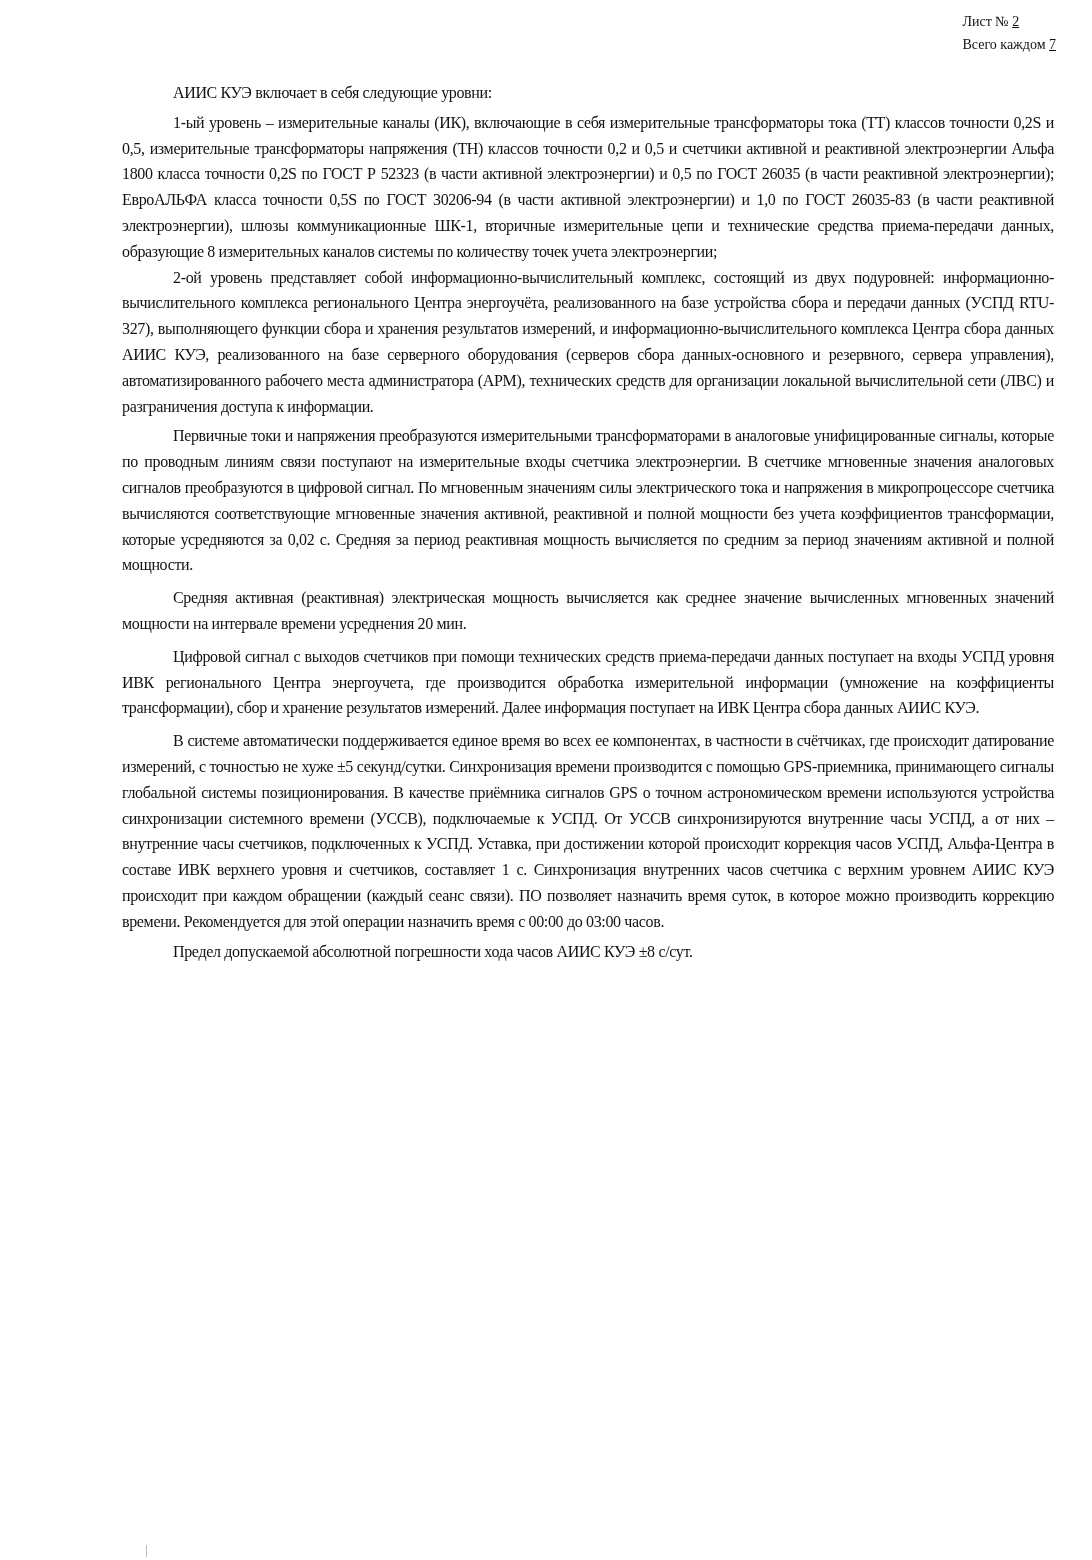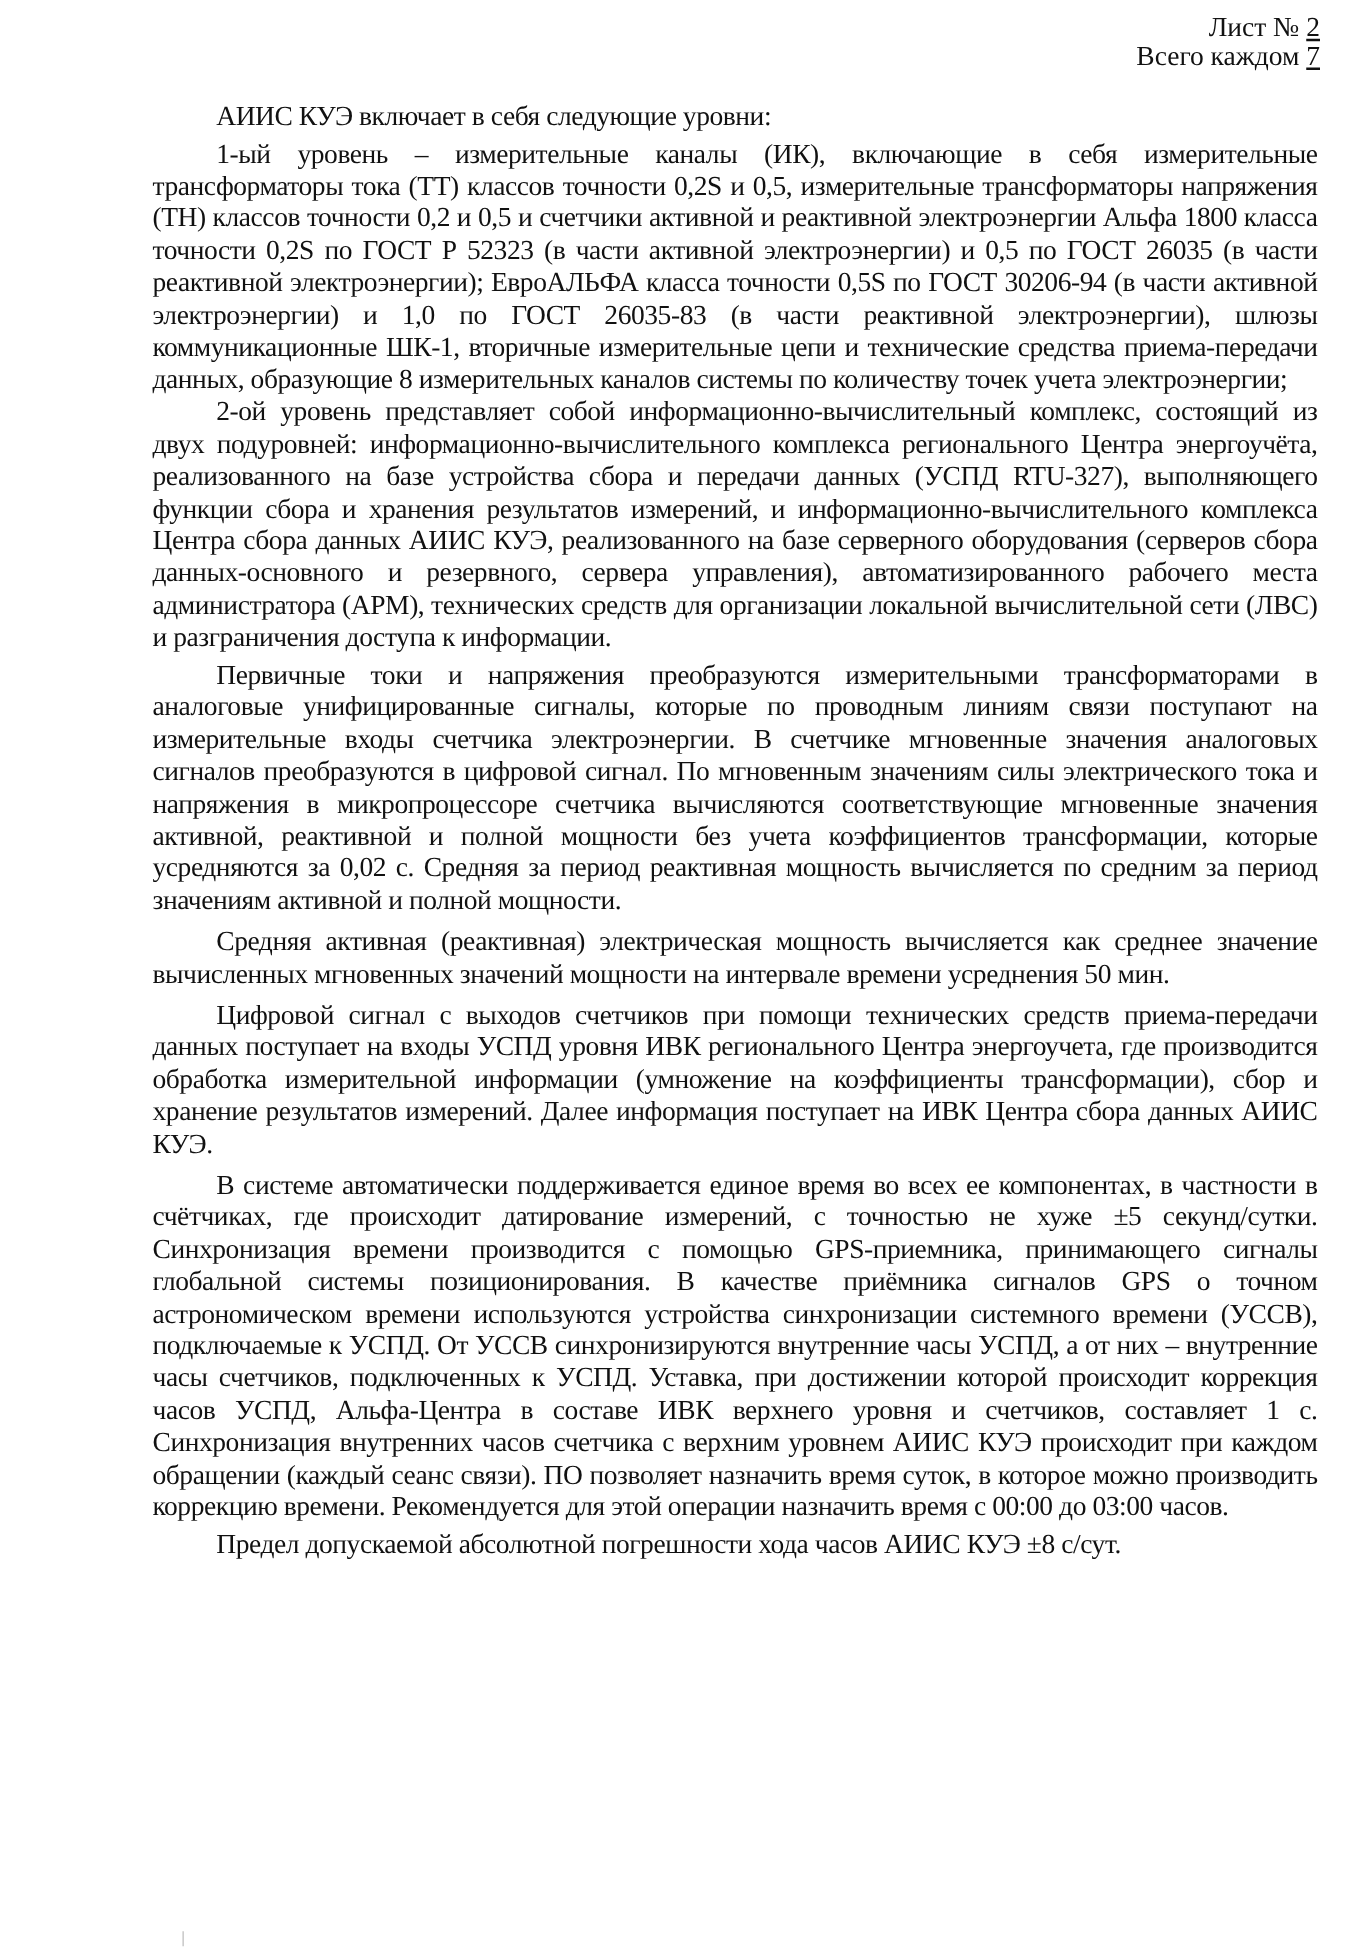--- a/index.html
+++ b/index.html
@@ -12,34 +12,34 @@
       height: 1560px;
       position: relative;
       overflow: hidden;
       color: #111111;
       font-family: "Liberation Serif", "DejaVu Serif", serif;
     }
     .page-header {
       position: absolute;
       top: 10px;
       right: 36px;
-      text-align: right;
-      font-size: 22px;
+      text-align: left;
+      font-size: 14px;
       line-height: 23px;
       font-stretch: condensed;
     }
     .page-header .num {
       text-decoration: underline;
     }
     .content {
       position: absolute;
       top: 80px;
       left: 122px;
       width: 932px;
-      font-size: 22px;
+      font-size: 16px;
       line-height: 25.8px;
       letter-spacing: -0.35px;
     }
     .para {
       margin: 0;
       text-align: justify;
       text-indent: 51px;
       hyphens: none;
     }
     .para.gap-small { margin-top: 4px; }
@@ -62,19 +62,19 @@
     <span>Всего каждом</span>
     <span class="num">7</span>
   </div>
 </div>
 
 <div class="content">
   <p class="para">АИИС КУЭ включает в себя следующие уровни:</p>
   <p class="para gap-small">1-ый уровень – измерительные каналы (ИК), включающие в себя измерительные трансформаторы тока (ТТ) классов точности 0,2S и 0,5, измерительные трансформаторы напряжения (ТН) классов точности 0,2 и 0,5 и счетчики активной и реактивной электроэнергии Альфа 1800 класса точности 0,2S по ГОСТ Р 52323 (в части активной электроэнергии) и 0,5 по ГОСТ 26035 (в части реактивной электроэнергии); ЕвроАЛЬФА класса точности 0,5S по ГОСТ 30206-94 (в части активной электроэнергии) и 1,0 по ГОСТ 26035-83 (в части реактивной электроэнергии), шлюзы коммуникационные ШК-1, вторичные измерительные цепи и технические средства приема-передачи данных, образующие 8 измерительных каналов системы по количеству точек учета электроэнергии;</p>
   <p class="para">2-ой уровень представляет собой информационно-вычислительный комплекс, состоящий из двух подуровней: информационно-вычислительного комплекса регионального Центра энергоучёта, реализованного на базе устройства сбора и передачи данных (УСПД RTU-327), выполняющего функции сбора и хранения результатов измерений, и информационно-вычислительного комплекса Центра сбора данных АИИС КУЭ, реализованного на базе серверного оборудования (серверов сбора данных-основного и резервного, сервера управления), автоматизированного рабочего места администратора (АРМ), технических средств для организации локальной вычислительной сети (ЛВС) и разграничения доступа к информации.</p>
   <p class="para gap-small">Первичные токи и напряжения преобразуются измерительными трансформаторами в аналоговые унифицированные сигналы, которые по проводным линиям связи поступают на измерительные входы счетчика электроэнергии. В счетчике мгновенные значения аналоговых сигналов преобразуются в цифровой сигнал. По мгновенным значениям силы электрического тока и напряжения в микропроцессоре счетчика вычисляются соответствующие мгновенные значения активной, реактивной и полной мощности без учета коэффициентов трансформации, которые усредняются за 0,02 с. Средняя за период реактивная мощность вычисляется по средним за период значениям активной и полной мощности.</p>
-  <p class="para gap-medium">Средняя активная (реактивная) электрическая мощность вычисляется как среднее значение вычисленных мгновенных значений мощности на интервале времени усреднения 50 мин.</p>
+  <p class="para gap-medium">Средняя активная (реактивная) электрическая мощность вычисляется как среднее значение вычисленных мгновенных значений мощности на интервале времени усреднения 20 мин.</p>
   <p class="para gap-medium">Цифровой сигнал с выходов счетчиков при помощи технических средств приема-передачи данных поступает на входы УСПД уровня ИВК регионального Центра энергоучета, где производится обработка измерительной информации (умножение на коэффициенты трансформации), сбор и хранение результатов измерений. Далее информация поступает на ИВК Центра сбора данных АИИС КУЭ.</p>
   <p class="para gap-medium">В системе автоматически поддерживается единое время во всех ее компонентах, в частности в счётчиках, где происходит датирование измерений, с точностью не хуже ±5 секунд/сутки. Синхронизация времени производится с помощью GPS-приемника, принимающего сигналы глобальной системы позиционирования. В качестве приёмника сигналов GPS о точном астрономическом времени используются устройства синхронизации системного времени (УССВ), подключаемые к УСПД. От УССВ синхронизируются внутренние часы УСПД, а от них – внутренние часы счетчиков, подключенных к УСПД. Уставка, при достижении которой происходит коррекция часов УСПД, Альфа-Центра в составе ИВК верхнего уровня и счетчиков, составляет 1 с. Синхронизация внутренних часов счетчика с верхним уровнем АИИС КУЭ происходит при каждом обращении (каждый сеанс связи). ПО позволяет назначить время суток, в которое можно производить коррекцию времени. Рекомендуется для этой операции назначить время с 00:00 до 03:00 часов.</p>
   <p class="para gap-small">Предел допускаемой абсолютной погрешности хода часов АИИС КУЭ ±8 с/сут.</p>
 </div>
 
 <div class="scan-mark" style="left:146px; top:1545px; height:12px;"></div>
 
 </body></html>

